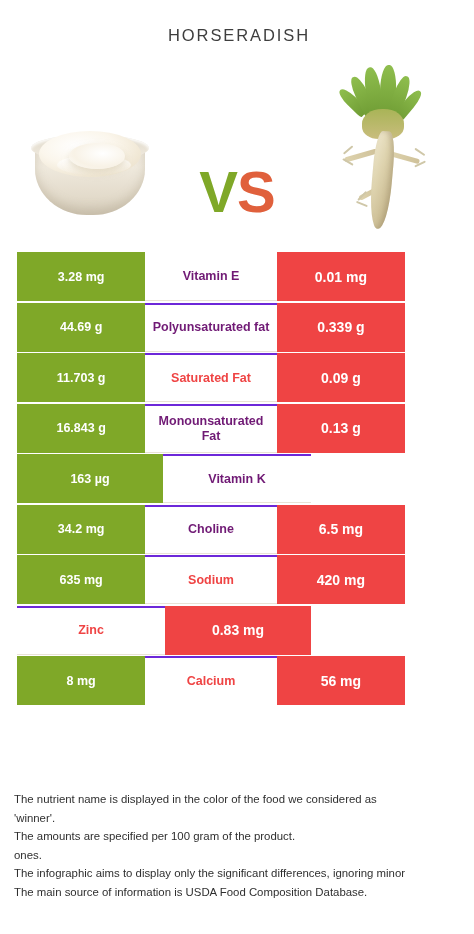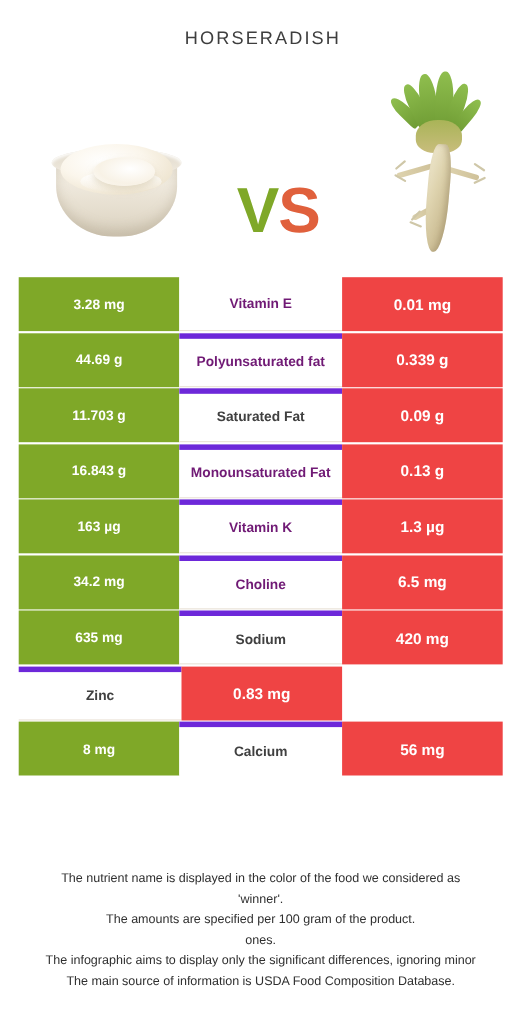--- a/index.html
+++ b/index.html
@@ -23,21 +23,21 @@
     color:#3e3e3e;
     text-transform:uppercase;
     line-height:30px;
     white-space:nowrap;
   }
   .title-left  { padding-right:6px; }
   .title-right { padding-left:4px; }
 
   
   .hero {
-    position:absolute; top:55px; left:16px; width:404px; height:185px;
+    position:absolute; top:55px; left:0; width:404px; height:185px;
   }
   .hero-cell {
     position:absolute; top:0; height:185px;
     display:flex; align-items:center; justify-content:center;
   }
   .hero-left  { left:0;   width:180px; }
   .hero-right { left:294px; width:180px; }
 
   
   .bowl { position:relative; width:118px; height:92px; margin-top:46px; }
@@ -117,21 +117,21 @@
     text-align:center;
     font-size:58px; font-weight:700; letter-spacing:-1px;
     line-height:58px;
   }
   .vs .v { color:#7FA828; }
   .vs .s { color:#E0603C; }
 
   
   .table {
     position:absolute; left:17px; top:252px;
-    width:440px;
+    width:388px;
   }
   .row {
     position:relative;
     height:49px;
     display:flex;
     margin-bottom:1.5px;
   }
   .cell {
     display:flex; align-items:center; justify-content:center;
     text-align:center;
@@ -141,38 +141,38 @@
     background:#7FA828;
     color:#ffffff;
     font-size:12.5px; font-weight:700;
   }
   .cell-mid {
     width:148px;
     background:#ffffff;
     font-size:12.5px; font-weight:700;
     line-height:15px;
     padding:0 6px;
-    border-top:5px solid #6d28d9;
+    border-top:2px solid #6d28d9;
     border-bottom:1px solid #e9e2d6;
   }
   .row:first-child .cell-mid { border-top:none; }
   .row:last-child  .cell-mid { border-bottom:none; }
   .cell-right {
     width:146px;
     background:#ef4444;
     color:#ffffff;
     font-size:14px; font-weight:700;
   }
   .win-green { color:#701a75; }
-  .win-red   { color:#404040; }
+  .win-red   { color:#ef4444; }
 
   
   .footer {
     position:absolute; left:14px; top:790px; width:446px;
-    text-align:center;
+    text-align:left;
     font-size:11.4px;
     line-height:18.6px;
     color:#2f2f2f;
   }
   .footer p { margin:0; }
 </style>
 </head>
 <body>
 
 <div class="page">
@@ -238,21 +238,20 @@
         <div class="cell cell-right">0.09 g</div>
       </div>
       <div class="row">
         <div class="cell cell-left">16.843 g</div>
         <div class="cell cell-mid win-green">Monounsaturated Fat</div>
         <div class="cell cell-right">0.13 g</div>
       </div>
       <div class="row">
         <div class="cell cell-left">163 µg</div>
         <div class="cell cell-mid win-green">Vitamin K</div>
-        <div class="cell cell-right">1.3 µg</div>
       </div>
       <div class="row">
         <div class="cell cell-left">34.2 mg</div>
         <div class="cell cell-mid win-green">Choline</div>
         <div class="cell cell-right">6.5 mg</div>
       </div>
       <div class="row">
         <div class="cell cell-left">635 mg</div>
         <div class="cell cell-mid win-red">Sodium</div>
         <div class="cell cell-right">420 mg</div>

